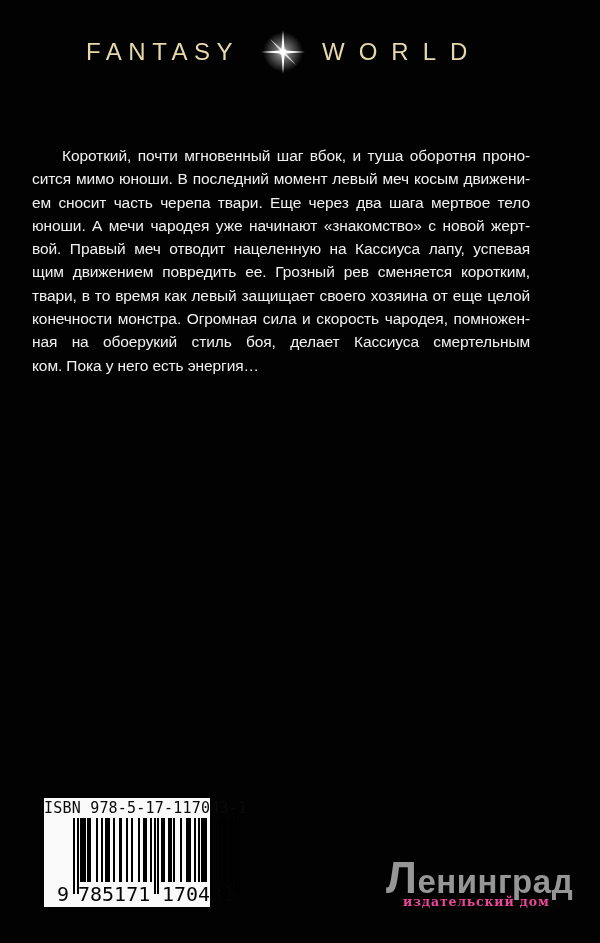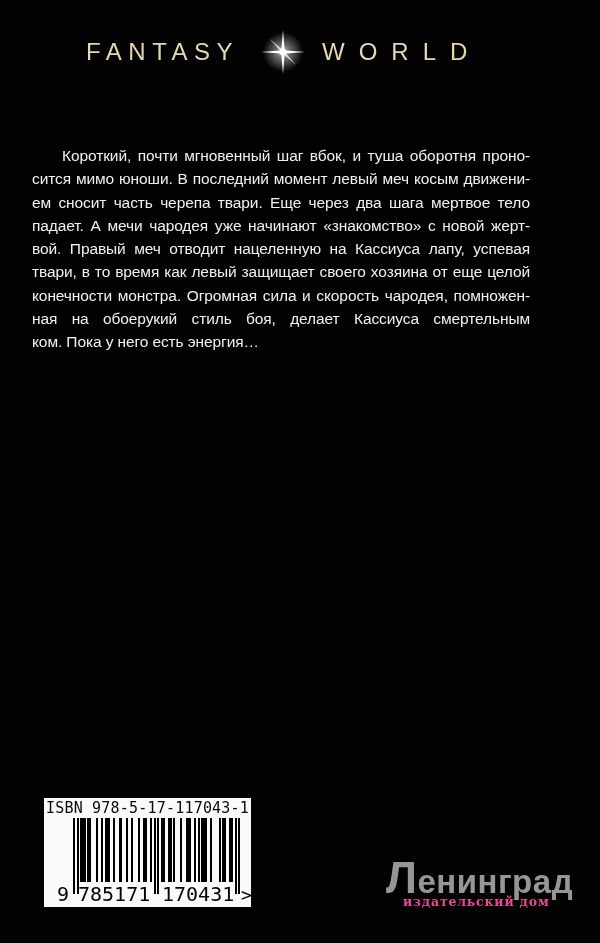--- a/index.html
+++ b/index.html
@@ -27,21 +27,21 @@
   .blurb-line {
     height:23.3px; line-height:23.3px; overflow:hidden;
     font-size:15.5px; letter-spacing:-0.1px;
     text-align:justify; text-align-last:justify;
   }
   .blurb-line:first-child { text-indent:30px; }
   .blurb-line:last-child  { text-align-last:left; }
 
   
   .barcode-box {
-    position:absolute; left:44px; top:798px; width:207px; height:109px;
+    position:absolute; left:44px; top:798px; width:166px; height:109px;
     background:#fafafa; color:#000;
   }
   .isbn-line {
     position:absolute; left:0; top:1px; width:100%;
     text-align:center; font-family:"DejaVu Sans Mono", monospace;
     font-size:15px; letter-spacing:0.2px; color:#0a0a0a; white-space:nowrap;
   }
   .bars { position:absolute; left:29px; top:20px; width:167px; height:76px; }
   .bars .m { position:absolute; top:0; background:#000; }
   .bc-digit {
@@ -92,22 +92,23 @@
       </svg>
     </span>
     <span class="series-right">WORLD</span>
   </div>
 
   <div class="blurb">
 
   <div class="blurb-line">Короткий, почти мгновенный шаг вбок, и туша оборотня проно-</div>
       <div class="blurb-line">сится мимо юноши. В последний момент левый меч косым движени-</div>
       <div class="blurb-line">ем сносит часть черепа твари. Еще через два шага мертвое тело</div>
-      <div class="blurb-line">падает. А мечи чародея уже начинают «знакомство» с новой жерт-</div>
+      <div class="blurb-line">юноши. А мечи чародея уже начинают «знакомство» с новой жерт-</div>
       <div class="blurb-line">вой. Правый меч отводит нацеленную на Кассиуса лапу, успевая секу-</div>
+      <div class="blurb-line">щим движением повредить ее. Грозный рев сменяется коротким,</div>
       <div class="blurb-line">твари, в то время как левый защищает своего хозяина от еще целой</div>
       <div class="blurb-line">конечности монстра. Огромная сила и скорость чародея, помножен-</div>
       <div class="blurb-line">ная на обоерукий стиль боя, делает Кассиуса смертельным противни-</div>
       <div class="blurb-line">ком. Пока у него есть энергия…</div>
     </div>
 
   <div class="barcode-box">
     <div class="isbn-line">ISBN 978-5-17-117043-1</div>
     <div class="bars" id="bars">
         <div class="m" style="left: 0px; width: 2.01px; height: 76px;"></div>

